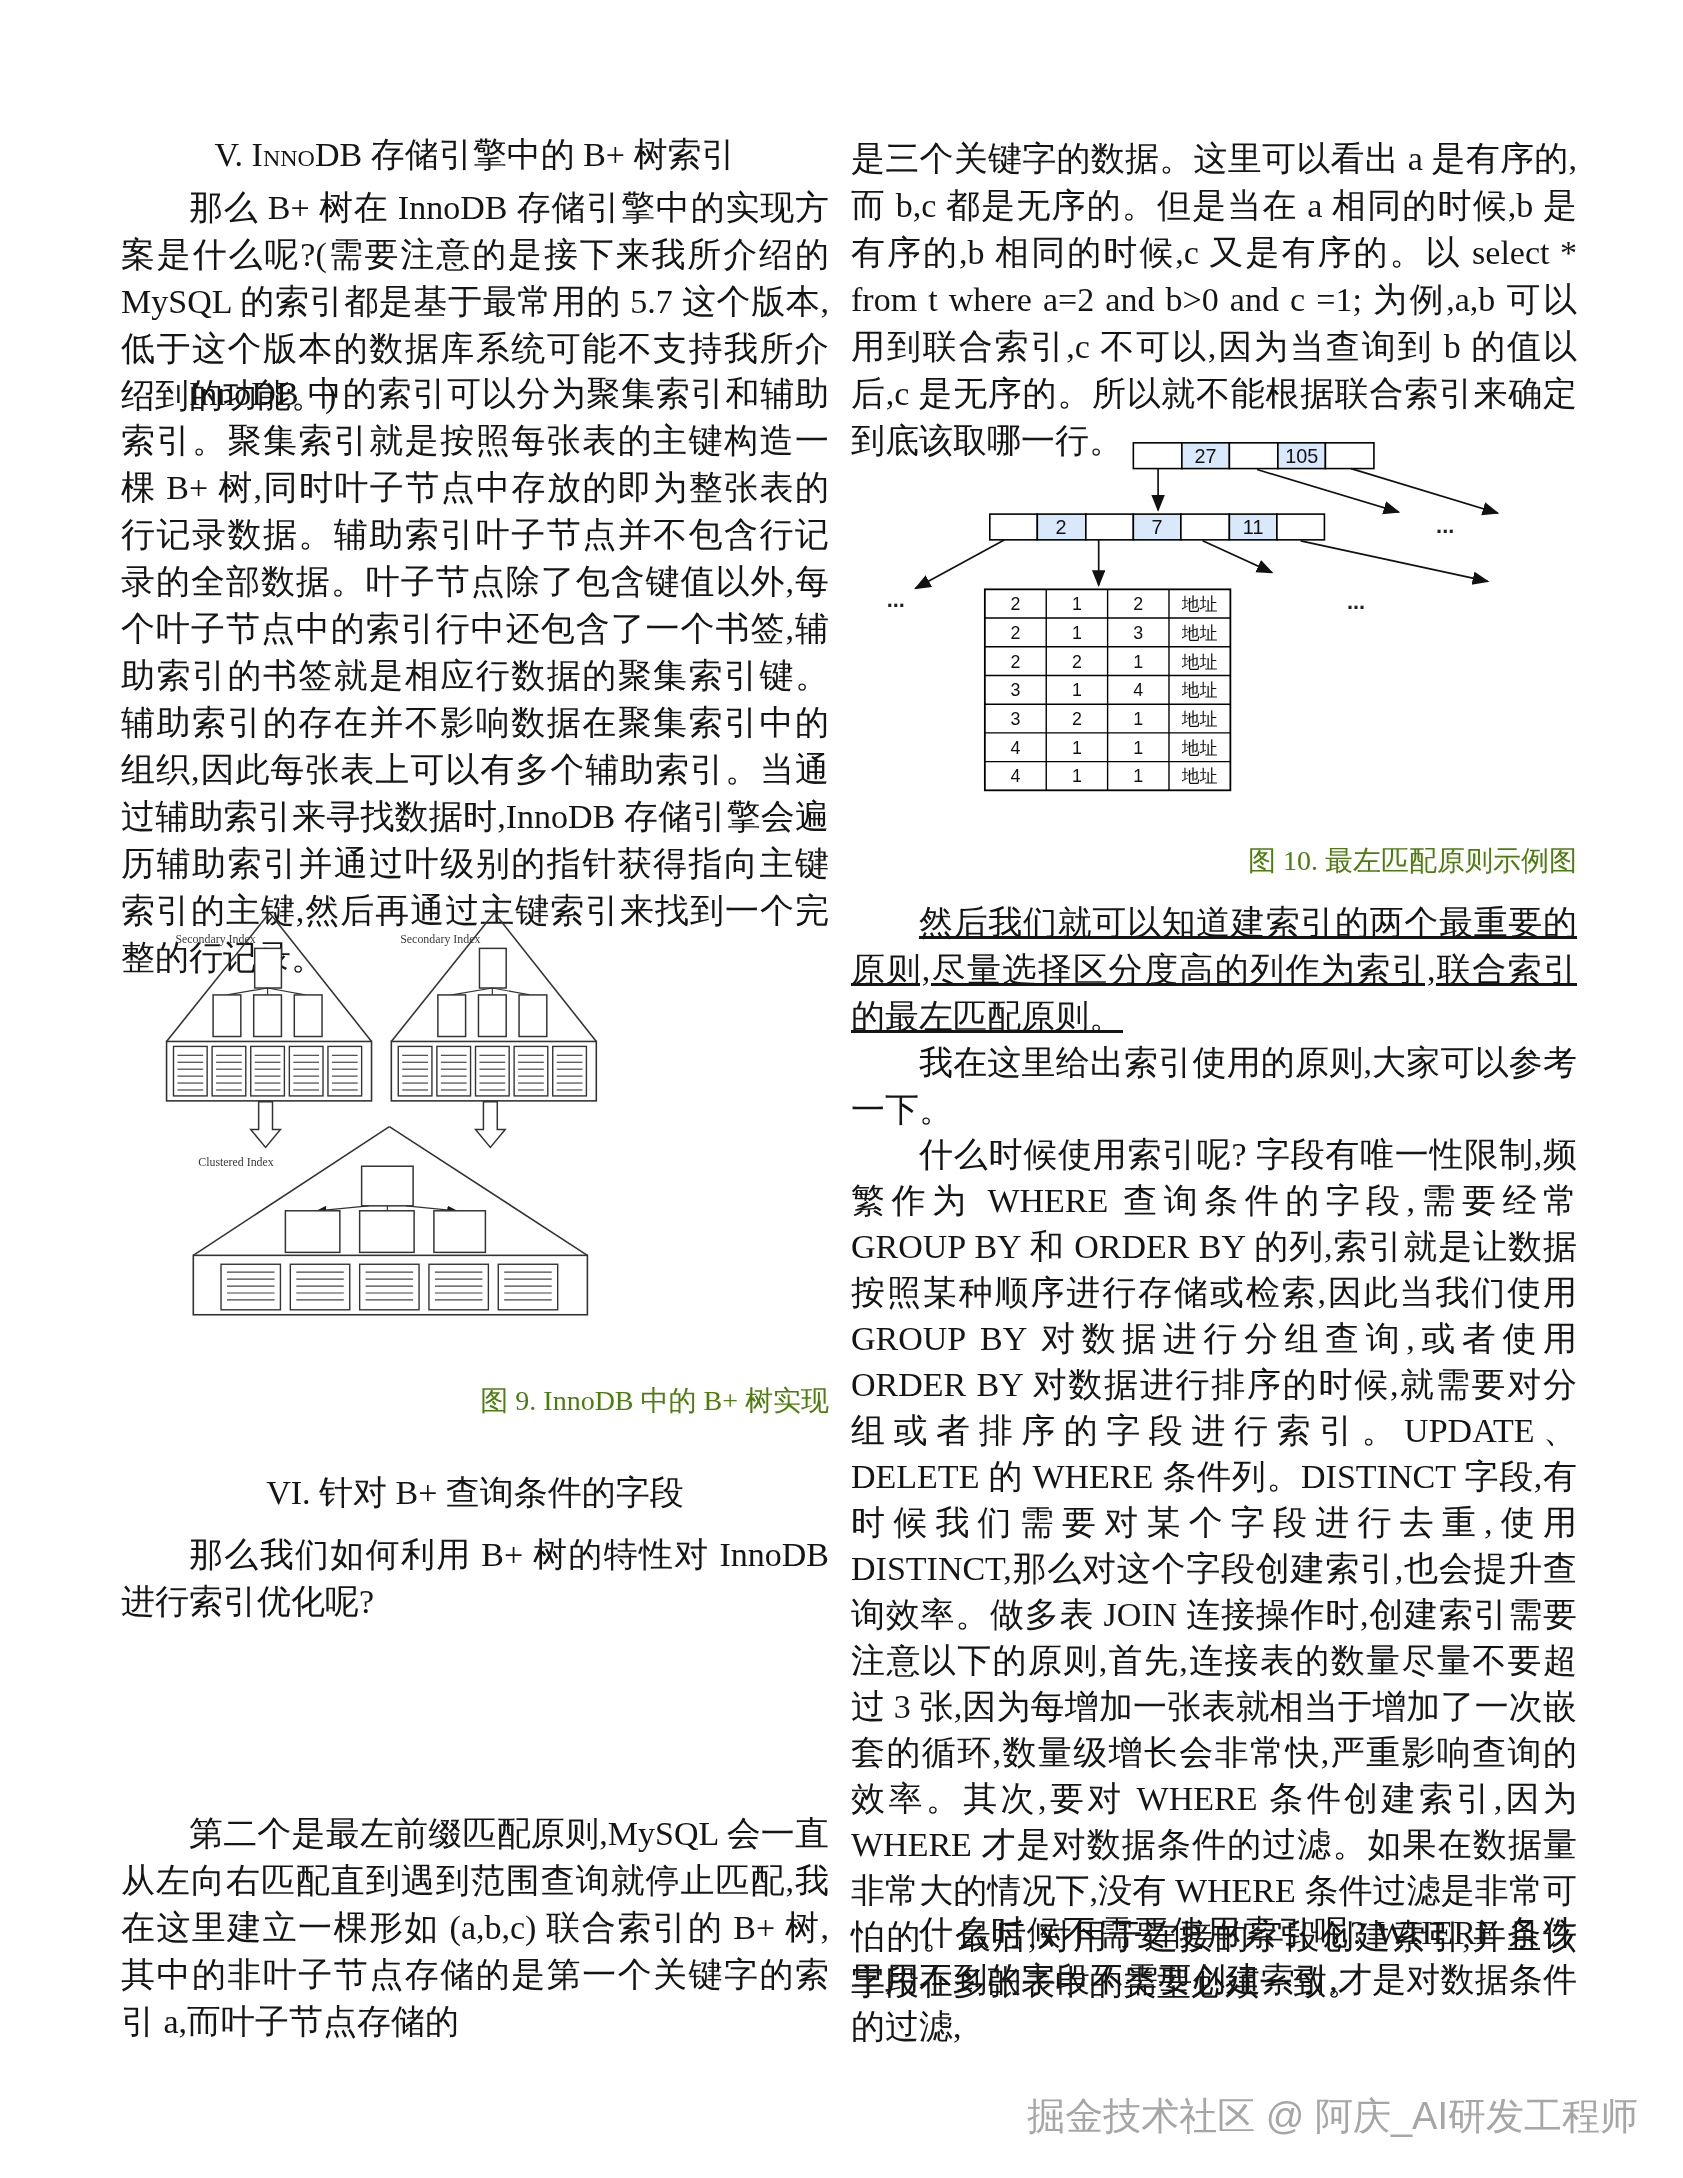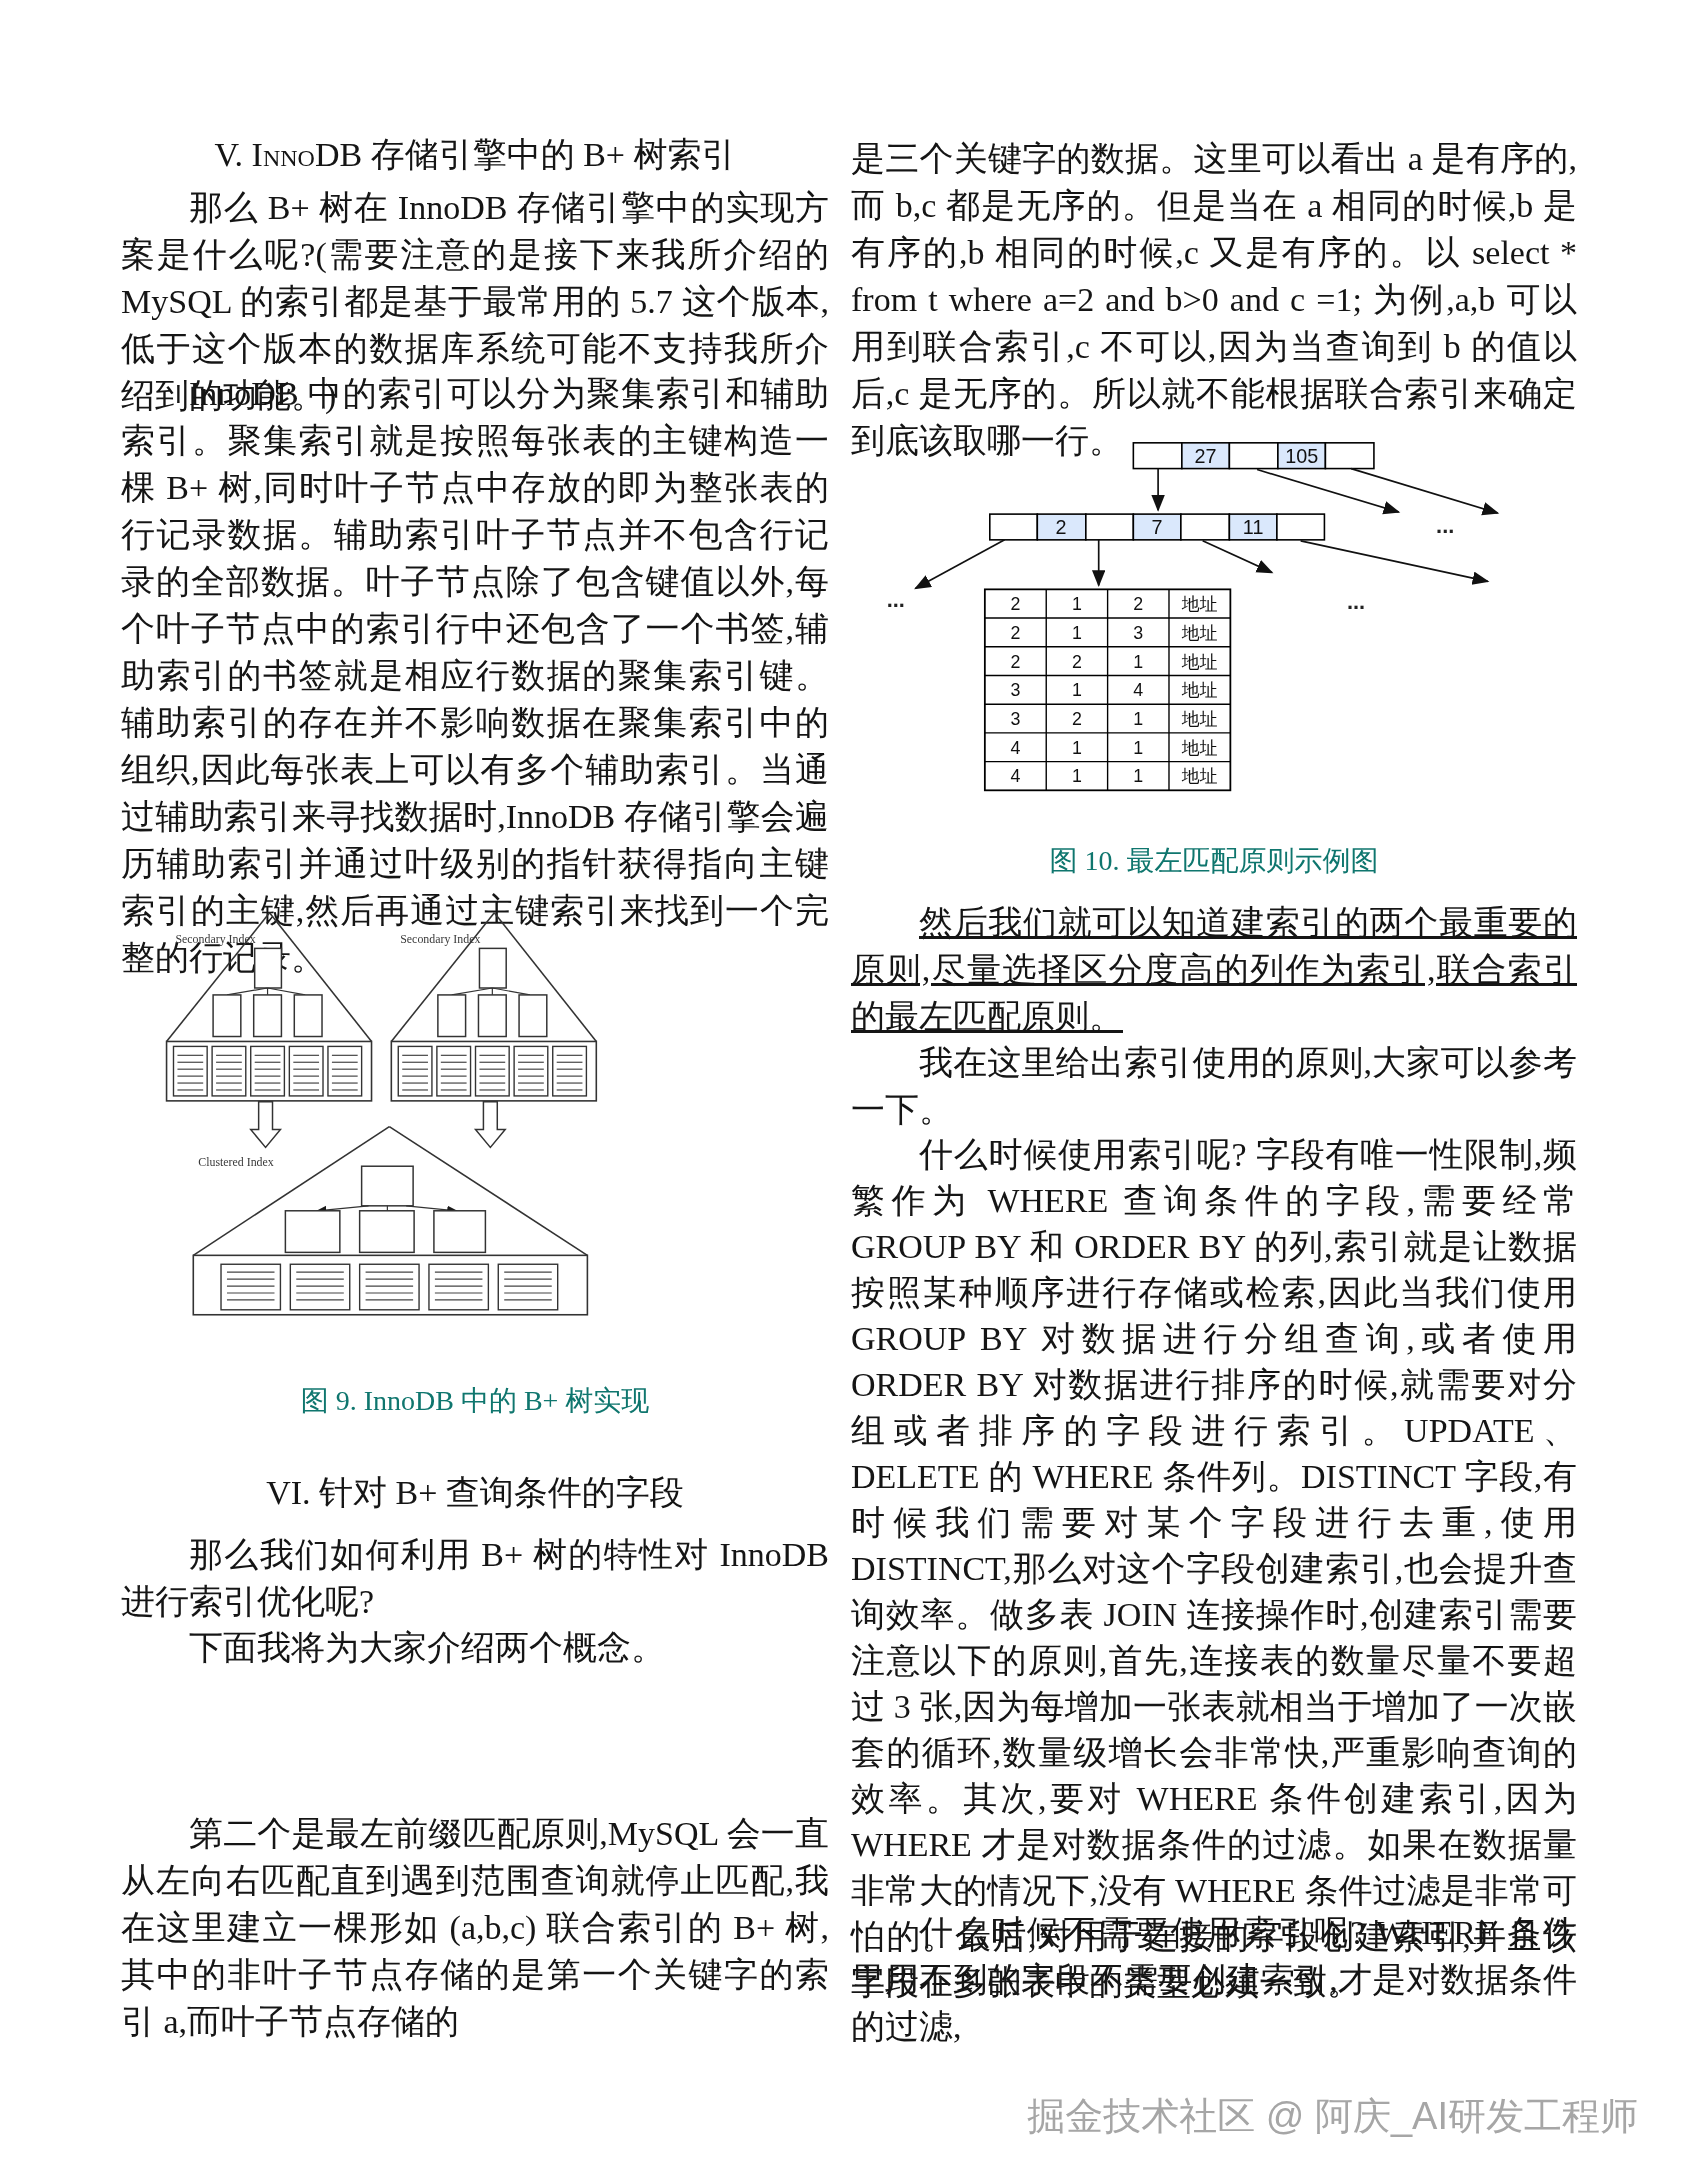--- a/index.html
+++ b/index.html
@@ -12,21 +12,21 @@
     letter-spacing:0px;
   }
   .para.indent{text-indent:2em;}
   .lcol{left:121px;width:708px;}
   .rcol{left:851px;width:726px;}
   .heading{
     position:absolute;text-align:center;font-size:34px;line-height:44px;
   }
   .smallcaps{font-variant:small-caps;}
   .caption{
-    position:absolute;text-align:center;font-size:28px;line-height:34px;color:#0f766e;
+    position:absolute;text-align:right;font-size:28px;line-height:34px;color:#4d7c0f;
   }
   .figsvg{position:absolute;}
   .watermark{
     position:absolute;right:45px;top:2091px;
     font-family:"Liberation Sans","DejaVu Sans",sans-serif;
     font-size:38px;color:#a6a6a6;text-shadow:1px 1px 0 #ffffff;margin-left:16px;
   }
   .fig-label{font-family:"Liberation Serif","DejaVu Serif",serif;font-size:12px;fill:#3a3a3a;}
   .node-num{font-family:"Liberation Sans","DejaVu Sans",sans-serif;font-size:20px;fill:#111;}
   .tcell{font-family:"Liberation Sans","DejaVu Sans",sans-serif;font-size:18px;fill:#111;}
@@ -122,21 +122,20 @@
       <use href="#leafC" x="313" y="382"></use>
       <use href="#leafC" x="383" y="382"></use>
       <text class="fig-label" x="80" y="283">Clustered Index</text>
     </g>
   </svg>
 
   <div class="caption lcol" style="top:1384px;">图 9. InnoDB 中的 B+ 树实现</div>
 
   <div class="heading lcol" style="top:1471px;">VI. 针对 B+ 查询条件的字段</div>
   <div class="para indent lcol" style="top:1531px;">那么我们如何利用 B+ 树的特性对 InnoDB 进行索引优化呢?</div>
-  <div class="para indent lcol" style="top:1624px;">下面我将为大家介绍两个概念。</div>
   <div class="para indent lcol" style="top:1810px;">第二个是最左前缀匹配原则,MySQL 会一直从左向右匹配直到遇到范围查询就停止匹配,我在这里建立一棵形如 (a,b,c) 联合索引的 B+ 树,其中的非叶子节点存储的是第一个关键字的索引 a,而叶子节点存储的</div>
 
   <div class="para rcol" style="top:135px;">是三个关键字的数据。这里可以看出 a 是有序的,而 b,c 都是无序的。但是当在 a 相同的时候,b 是有序的,b 相同的时候,c 又是有序的。以 select * from t where a=2 and b&gt;0 and c =1; 为例,a,b 可以用到联合索引,c 不可以,因为当查询到 b 的值以后,c 是无序的。所以就不能根据联合索引来确定到底该取哪一行。</div>
 
   <svg class="figsvg" style="left:851px;top:426px;" width="733" height="396" viewBox="0 0 740 400">
     <defs>
       <marker id="ah2" markerWidth="12" markerHeight="10" refX="9" refY="4" orient="auto">
         <path d="M0,0 L10,4 L0,8 Z" fill="#111"></path>
       </marker>
     </defs>

